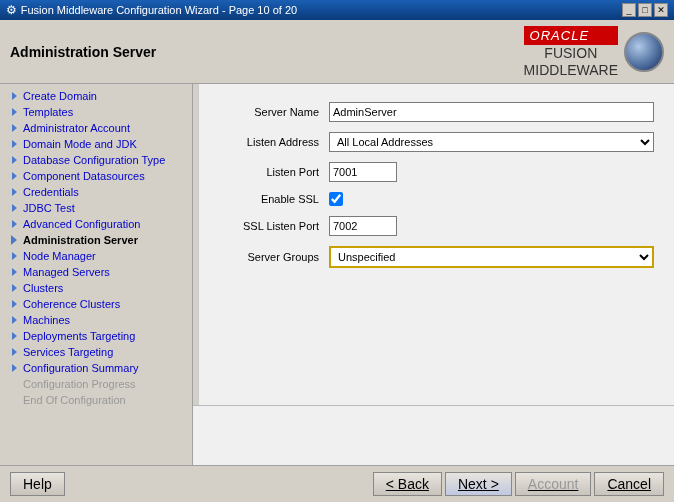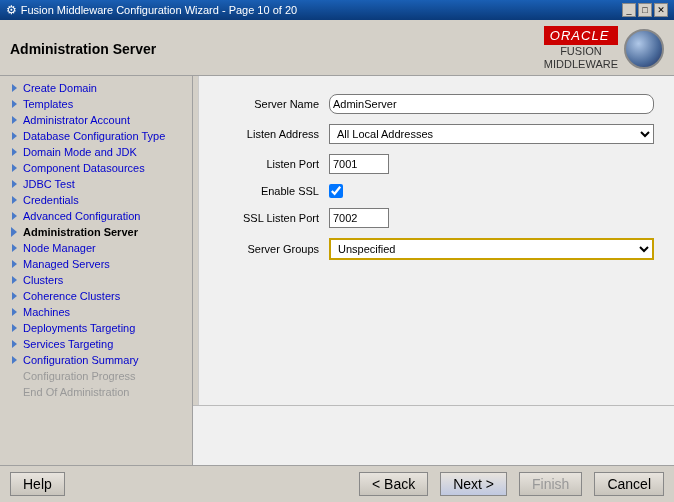--- a/index.html
+++ b/index.html
@@ -75,21 +75,21 @@
     .oracle-logo {
       background: #cc0000;
       color: white;
       font-size: 13px;
       font-weight: normal;
       font-style: italic;
       padding: 2px 6px;
       letter-spacing: 1px;
     }
     .oracle-sub {
-      font-size: 11px;
+      font-size: 14px;
       color: #333;
       text-align: center;
       line-height: 1.2;
     }
     .globe-icon {
       width: 40px;
       height: 40px;
       border-radius: 50%;
       background: radial-gradient(circle at 35% 35%, #b0c8e8, #4a6a9a 60%, #1a2a5a);
       border: 2px solid #888;
@@ -194,21 +194,21 @@
     }
     .select-wrapper select {
       width: 100%;
       height: 20px;
       border: 1px solid #7a7a7a;
       background: white;
       font-size: 11px;
       padding: 0 3px;
     }
     .port-input {
-      width: 60px;
+      width: 68px;
       height: 20px;
       border: 1px solid #7a7a7a;
       background: white;
       font-size: 11px;
       padding: 0 3px;
     }
     .form-bottom-area {
       height: 60px;
       background: #f0f0f0;
       border-top: 1px solid #a0a0a0;
@@ -239,21 +239,22 @@
       border: 1px solid #888;
       background: linear-gradient(to bottom, #e8e4de, #c8c4bc);
       font-size: 14px;
       cursor: pointer;
       display: flex;
       align-items: center;
       gap: 2px;
     }
     .btn-group {
       display: flex;
-      gap: 12px;
+      gap: 3px;
+      text-decoration: underline;
     }
   </style>
 </head>
 <body>
 
 <div class="title-bar">
   <div class="title-bar-left">
     <span style="font-size:12px;">⚙</span>
     <span>Fusion Middleware Configuration Wizard - Page 10 of 20</span>
   </div>
@@ -299,45 +300,45 @@
       <div class="sidebar-item">
         <div class="sidebar-icon">
             <div class="arrow-icon-right"></div>
           </div>
         <span>Administrator Account</span>
       </div>
       <div class="sidebar-item">
         <div class="sidebar-icon">
             <div class="arrow-icon-right"></div>
           </div>
+        <span>Domain Mode and JDK</span>
+      </div>
+      <div class="sidebar-item">
+        <div class="sidebar-icon">
+            <div class="arrow-icon-right"></div>
+          </div>
         <span>Database Configuration Type</span>
       </div>
       <div class="sidebar-item">
         <div class="sidebar-icon">
             <div class="arrow-icon-right"></div>
           </div>
-        <span>Domain Mode and JDK</span>
-      </div>
-      <div class="sidebar-item">
-        <div class="sidebar-icon">
-            <div class="arrow-icon-right"></div>
-          </div>
         <span>Component Datasources</span>
       </div>
       <div class="sidebar-item">
         <div class="sidebar-icon">
             <div class="arrow-icon-right"></div>
           </div>
+        <span>Credentials</span>
+      </div>
+      <div class="sidebar-item">
+        <div class="sidebar-icon">
+            <div class="arrow-icon-right"></div>
+          </div>
         <span>JDBC Test</span>
-      </div>
-      <div class="sidebar-item">
-        <div class="sidebar-icon">
-            <div class="arrow-icon-right"></div>
-          </div>
-        <span>Credentials</span>
       </div>
       <div class="sidebar-item">
         <div class="sidebar-icon">
             <div class="arrow-icon-right"></div>
           </div>
         <span>Advanced Configuration</span>
       </div>
       <div class="sidebar-item active" style="color:#000;">
         <div class="sidebar-icon">
             <div class="arrow-icon"></div>
@@ -391,36 +392,36 @@
             <div class="arrow-icon-right"></div>
           </div>
         <span>Configuration Summary</span>
       </div>
       <div class="sidebar-item disabled">
         <div class="sidebar-icon"></div>
         <span>Configuration Progress</span>
       </div>
       <div class="sidebar-item disabled">
         <div class="sidebar-icon"></div>
-        <span>End Of Administration</span>
+        <span>End Of Configuration</span>
       </div>
     </div>
 
     <div class="form-area">
 
       <div style="display:flex; flex:1; flex-direction:column; overflow:hidden;">
 
         <div style="display:flex; flex:1; overflow:hidden;">
           <div style="width:6px; background:#d4d0c8; border-right:1px solid #ccc;"></div>
 
           <div class="form-content" style="flex:1;">
 
             <div class="form-row" style="margin-top: 8px;">
               <div class="form-label">Server Name</div>
-              <input class="form-input" type="text" value="AdminServer" style="flex: 1 1 0%; border-radius: 8px;">
+              <input class="form-input" type="text" value="AdminServer" style="flex: 1 1 0%;">
             </div>
 
             <div class="form-row">
               <div class="form-label">Listen Address</div>
               <div class="select-wrapper">
                 <select>
                   <option>All Local Addresses</option>
                   <option>localhost</option>
                   <option>127.0.0.1</option>
                 </select>
@@ -458,18 +459,18 @@
       </div>
     </div>
 
   </div>
 
   <div class="button-bar">
     <button class="btn">Help</button>
     <div class="btn-group">
       <button class="btn">&lt; Back</button>
       <button class="btn" style="background:linear-gradient(to bottom,#e8e4de,#c0c8e0);">Next &gt;</button>
-      <button class="btn" style="color:#999;">Finish</button>
+      <button class="btn" style="color:#999;">Account</button>
       <button class="btn">Cancel</button>
     </div>
   </div>
 
 </div>
 
 </body></html>

